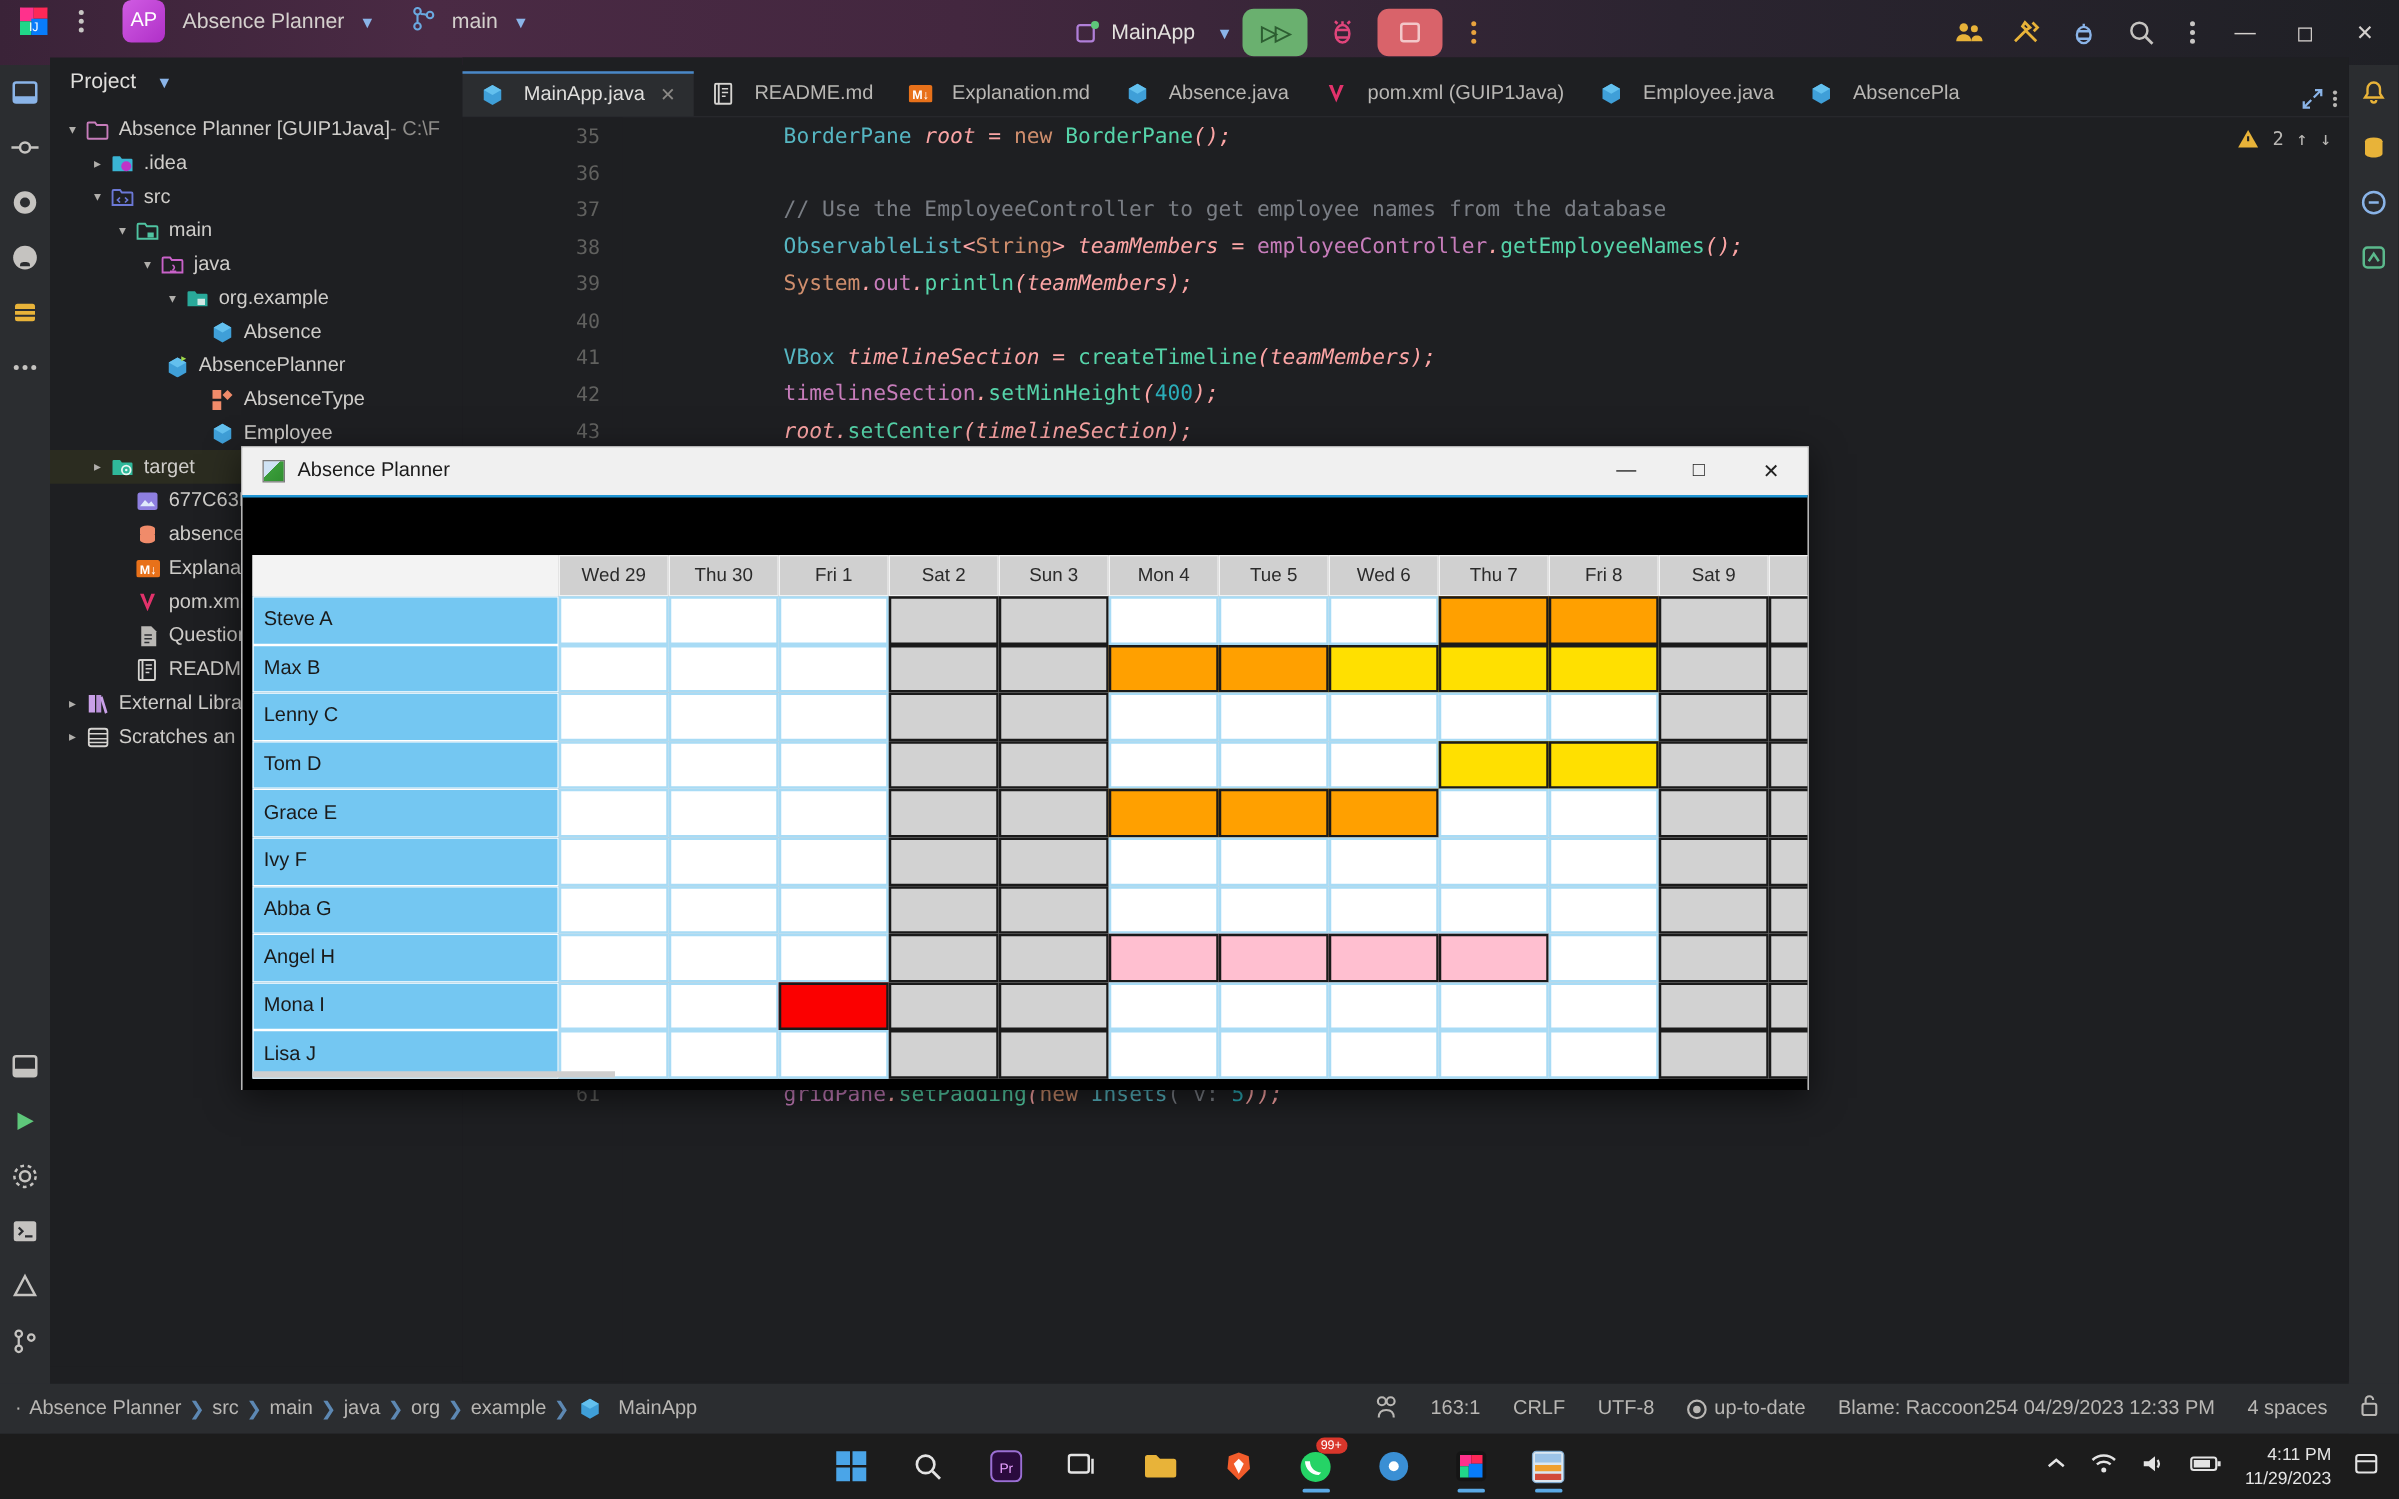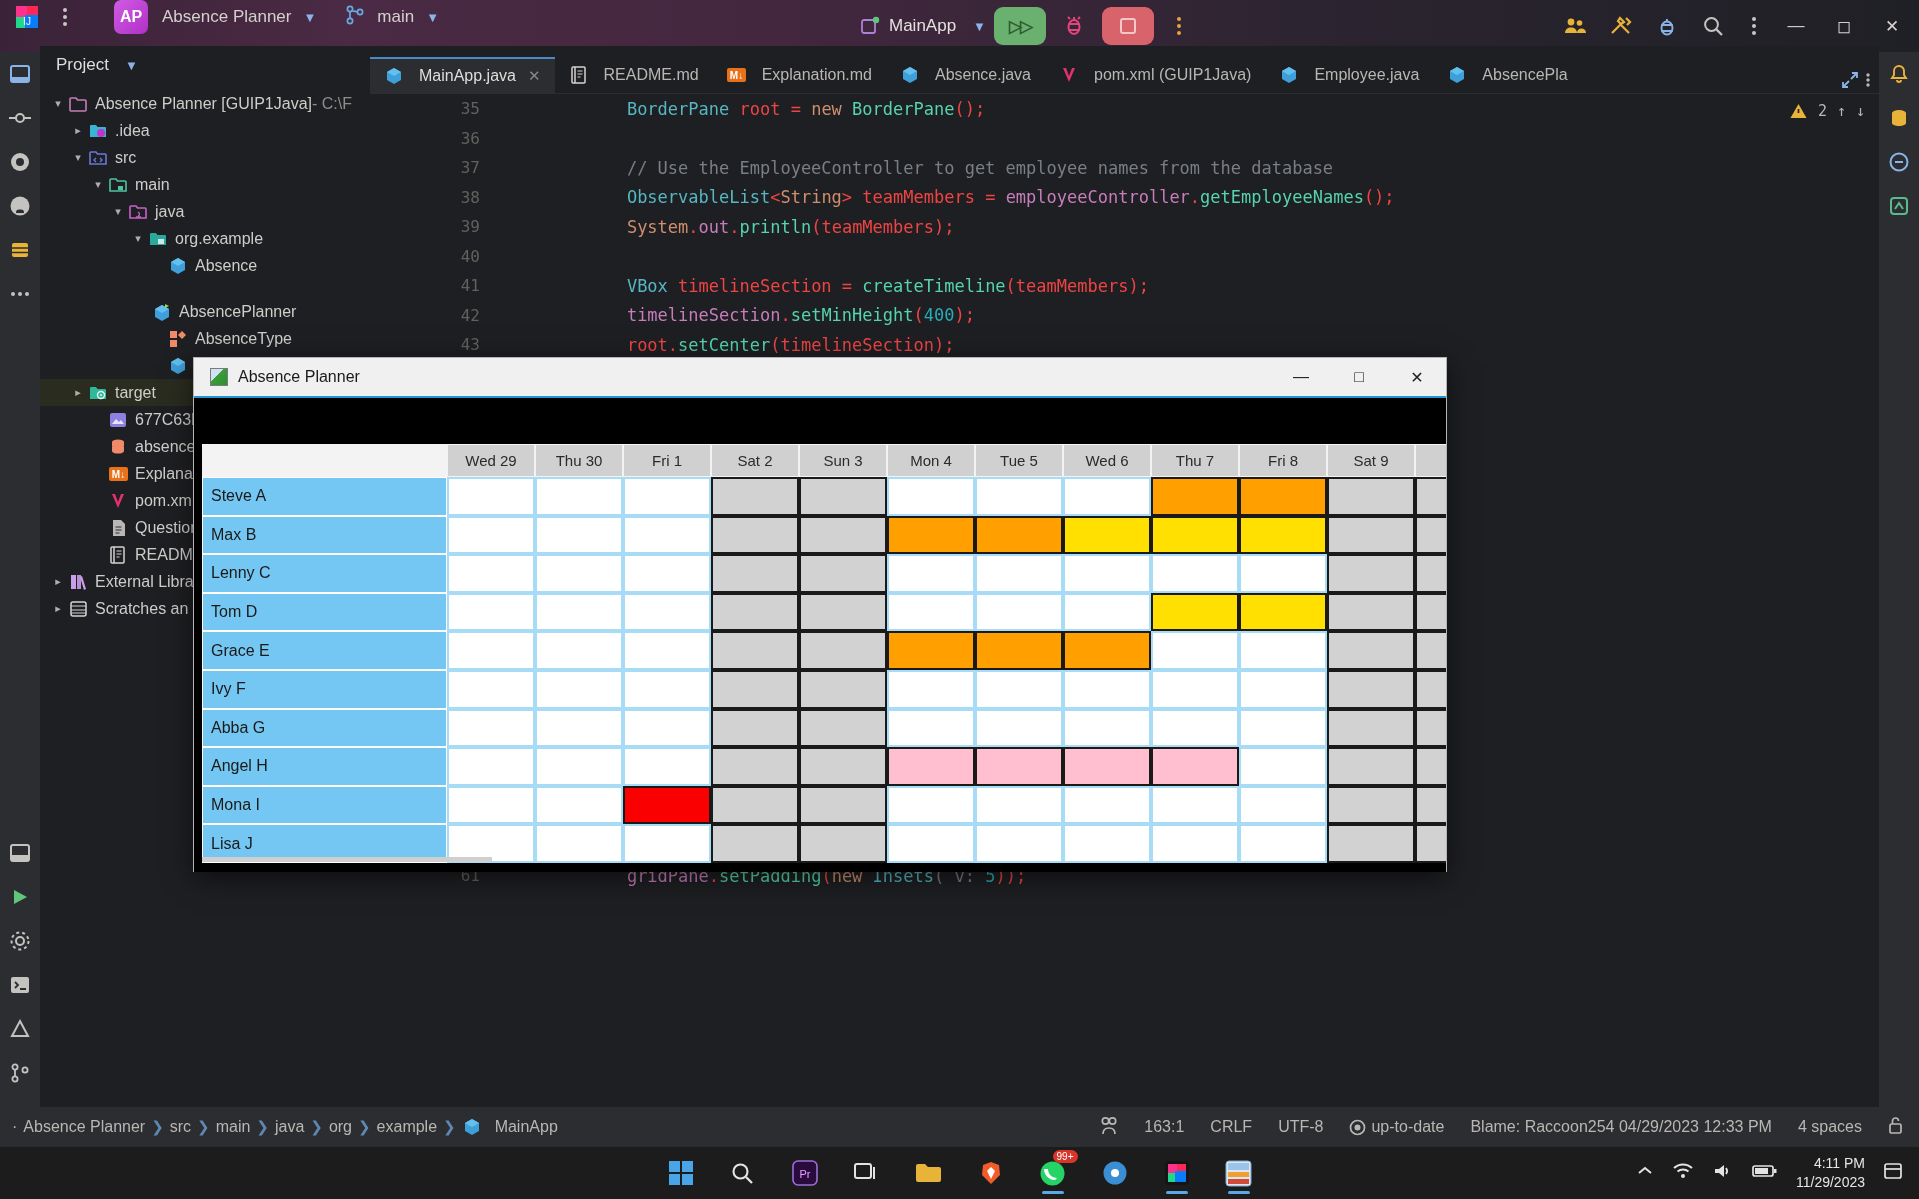--- a/index.html
+++ b/index.html
@@ -17,22 +17,22 @@
     background: linear-gradient(90deg,#3a2338 0%, #4a2a44 18%, #43273f 40%, #2b2430 70%, #1f2025 100%);
     display: flex; align-items: flex-start;
   }
   .tb-left { display: flex; align-items: center; gap: 4px; padding-left: 10px; }
   .ij-logo { width: 34px; height: 34px; display:flex; align-items:center; justify-content:center; }
   .kebab { width: 34px; height: 34px; display: flex; flex-direction: column;
            align-items: center; justify-content: center; gap: 3px; }
   .kebab i { width: 4px; height: 4px; border-radius: 50%; background: #c8c6c4; display: block; }
   .ap-badge { width: 34px; height: 34px; border-radius: 7px;
     background: linear-gradient(135deg,#d05ce3,#b030c8);
-    color: #fff; font-size: 16px; font-weight: bold;
-    display: flex; align-items: center; justify-content: center; margin-left: 28px; }
+    color: #fff; font-size: 16px; font-weight: normal;
+    display: flex; align-items: center; justify-content: center; margin-left: 12px; }
   .proj-name { color: #d4d0cd; font-size: 17px; margin-left: 10px; }
   .chev { color: #8ab4e8; font-size: 13px; margin-left: 8px; }
   .branch-icon { margin-left: 26px; }
   .branch-name { color: #d4d0cd; font-size: 17px; margin-left: 9px; }
 
   .tb-center { position: absolute; left: 860px; top: 0; height: 52px;
                display: flex; align-items: center; gap: 8px; }
   .runcfg { display: flex; align-items: center; gap: 9px; }
   .runcfg-label { color: #e3e1de; font-size: 17px; }
   .btn-run { width: 52px; height: 38px; border-radius: 9px; background: #6ab06f;
@@ -84,21 +84,21 @@
   .gline { height: 29.5px; text-align: right; padding-right: 18px; color: #61615f; font-size: 16px;
            display: flex; align-items: center; justify-content: flex-end; }
   .codelines { position: absolute; left: 175px; top: 0; right: 0; }
   .cline { height: 29.5px; display: flex; align-items: center; white-space: pre; color: #bcbec4; }
   .k { color: #cf8e6d; }      
   .t { color: #56b6c2; }      
   .m { color: #56d4aa; }      
   .v { color: #c77dbb; }      
   .cm { color: #7a7e85; }     
   .n { color: #2aacb8; }      
-  .p { color: #ef4444; }
+  .p { color: #fca5a5; font-style: italic; }
   .warn-strip { position: absolute; right: 14px; top: 8px; display: flex; align-items: center;
                 gap: 10px; color: #b9b7b4; font-size: 15px; }
 
   
   .dlg { position: absolute; left: 193px; top: 357px; width: 1254px; height: 515px;
          background: #f0f0f0; border: 1px solid #b4b4b4;
          box-shadow: 0 6px 26px rgba(0,0,0,0.55); }
   .dlg-bar { height: 38px; background: #f0f0f0; display: flex; align-items: center; }
   .dlg-icon { width: 18px; height: 18px; margin-left: 16px; margin-right: 10px;
               background: linear-gradient(135deg,#cfe3f5 0%,#cfe3f5 40%,#3a9c3a 40%,#2f8f2f 100%);
@@ -424,21 +424,21 @@
         <div class="trow" style="padding-left: 108px;">
           <span class="tw"></span>
           <span class="ticon">
             <svg width="18" height="18" viewBox="0 0 18 18">
               <path d="M9 1l7 4v8l-7 4-7-4V5z" fill="#3f9fd8"></path>
               <path d="M9 1l7 4-7 4-7-4z" fill="#63c0ee"></path>
             </svg>
           </span>
           <span>Absence</span>
         </div>
-        <div class="trow" style="padding-left: 92px; margin-top: 19px;">
+        <div class="trow" style="padding-left: 72px;">
           <span class="tw"></span>
           <span class="ticon">
             <svg width="18" height="18" viewBox="0 0 18 18">
               <path d="M9 2l7 4v8l-7 4-7-4V6z" fill="#3f9fd8"></path>
               <path d="M9 2l7 4-7 4-7-4z" fill="#63c0ee"></path>
               <path d="M12 1l4 2-4 2z" fill="#9fd84a"></path>
             </svg>
           </span>
           <span>AbsencePlanner</span>
         </div>

